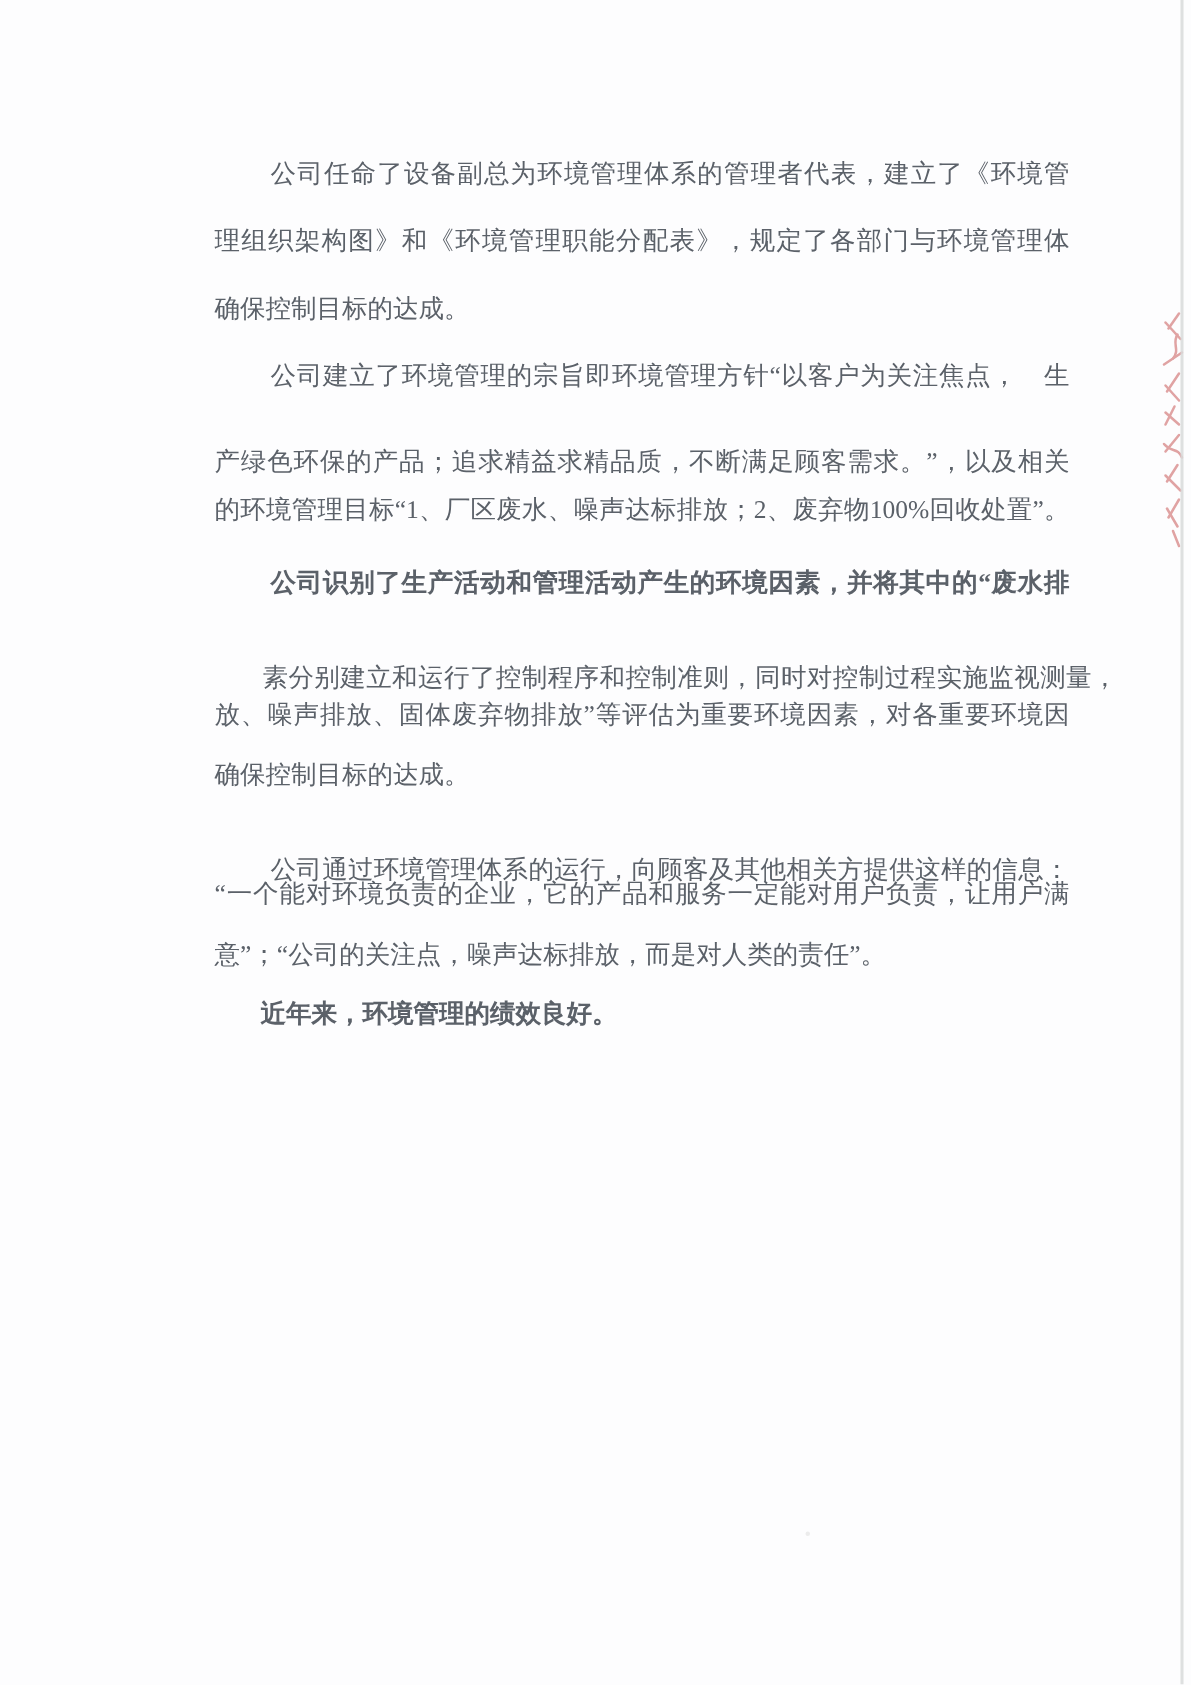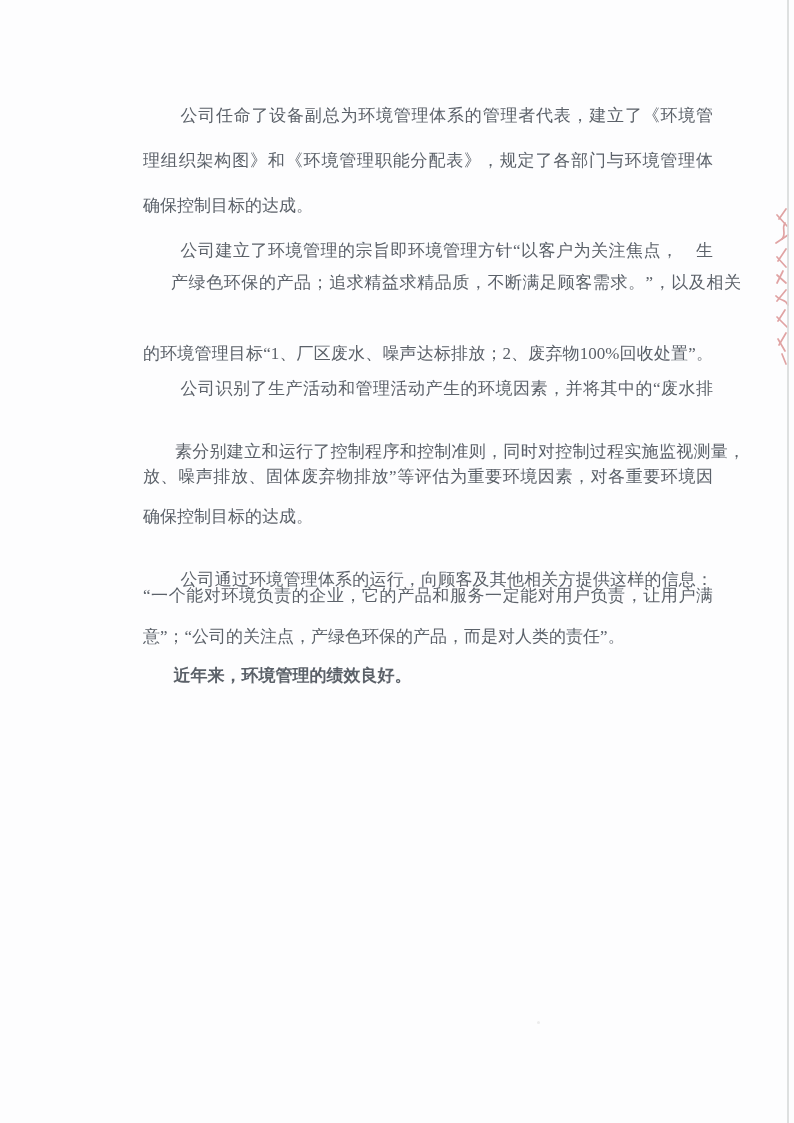--- a/index.html
+++ b/index.html
@@ -65,29 +65,29 @@
 </head>
 <body>
 
 <div class="page">
 
   <div id="doc-body">
       <div class="line justify" style="top: 104px; text-indent: 2.2em;">公司任命了设备副总为环境管理体系的管理者代表，建立了《环境管</div>
       <div class="line justify" style="top: 149px;">理组织架构图》和《环境管理职能分配表》，规定了各部门与环境管理体</div>
       <div class="line" style="top: 194px;">确保控制目标的达成。</div>
       <div class="line justify" style="top: 239px; text-indent: 2.2em;">公司建立了环境管理的宗旨即环境管理方针“以客户为关注焦点，　生</div>
-      <div class="line justify" style="top: 271px; margin-left: 28px;">产绿色环保的产品；追求精益求精品质，不断满足顾客需求。”，以及相关</div>
-      <div class="line justify" style="top: 342px;">的环境管理目标“1、厂区废水、噪声达标排放；2、废弃物100%回收处置”。</div>
-      <div class="line justify" style="top: 377px; text-indent: 2.2em;">公司识别了生产活动和管理活动产生的环境因素，并将其中的“废水排</div>
+      <div class="line justify" style="top: 296px;">产绿色环保的产品；追求精益求精品质，不断满足顾客需求。”，以及相关</div>
+      <div class="line justify" style="top: 328px;">的环境管理目标“1、厂区废水、噪声达标排放；2、废弃物100%回收处置”。</div>
+      <div class="line justify" style="top: 377px; text-indent: 2.2em; font-weight: bold;">公司识别了生产活动和管理活动产生的环境因素，并将其中的“废水排</div>
       <div class="line justify" style="top: 420px; margin-top: 45px;">放、噪声排放、固体废弃物排放”等评估为重要环境因素，对各重要环境因</div>
       <div class="line justify" style="top: 440px; margin-left: 32px;">素分别建立和运行了控制程序和控制准则，同时对控制过程实施监视测量，</div>
       <div class="line" style="top: 505px; font-family: Liberation Serif, serif;">确保控制目标的达成。</div>
       <div class="line justify" style="top: 568px; text-indent: 2.2em;">公司通过环境管理体系的运行，向顾客及其他相关方提供这样的信息：</div>
       <div class="line justify" style="top: 584px;"><span>“一个能对环境负责的</span><span class="u">企业</span><span>，它的产品和服务一定能对用户负责，让用户满</span></div>
-      <div class="line" style="top: 625px;">意”；“公司的关注点，产绿色环保的产品，而是对人类的责任”。</div>
+      <div class="line" style="top: 625px;">意”；“公司的关注点，噪声达标排放，而是对人类的责任”。</div>
       <div class="line" style="top: 664px; text-indent: 1.8em; font-weight: bold;">近年来，环境管理的绩效良好。</div>
     </div>
 
   <svg class="seal" viewBox="0 0 16 162" fill="none" stroke="currentColor" stroke-width="1.7" stroke-linecap="round">
     <path d="M13 3 L6 13"></path>
     <path d="M4 9 L14 20"></path>
     <path d="M12 17 C8 23 14 27 9 33"></path>
     <path d="M3 37 L15 29"></path>
     <path d="M13 43 L5 55"></path>
     <path d="M4 51 L13 61"></path>

